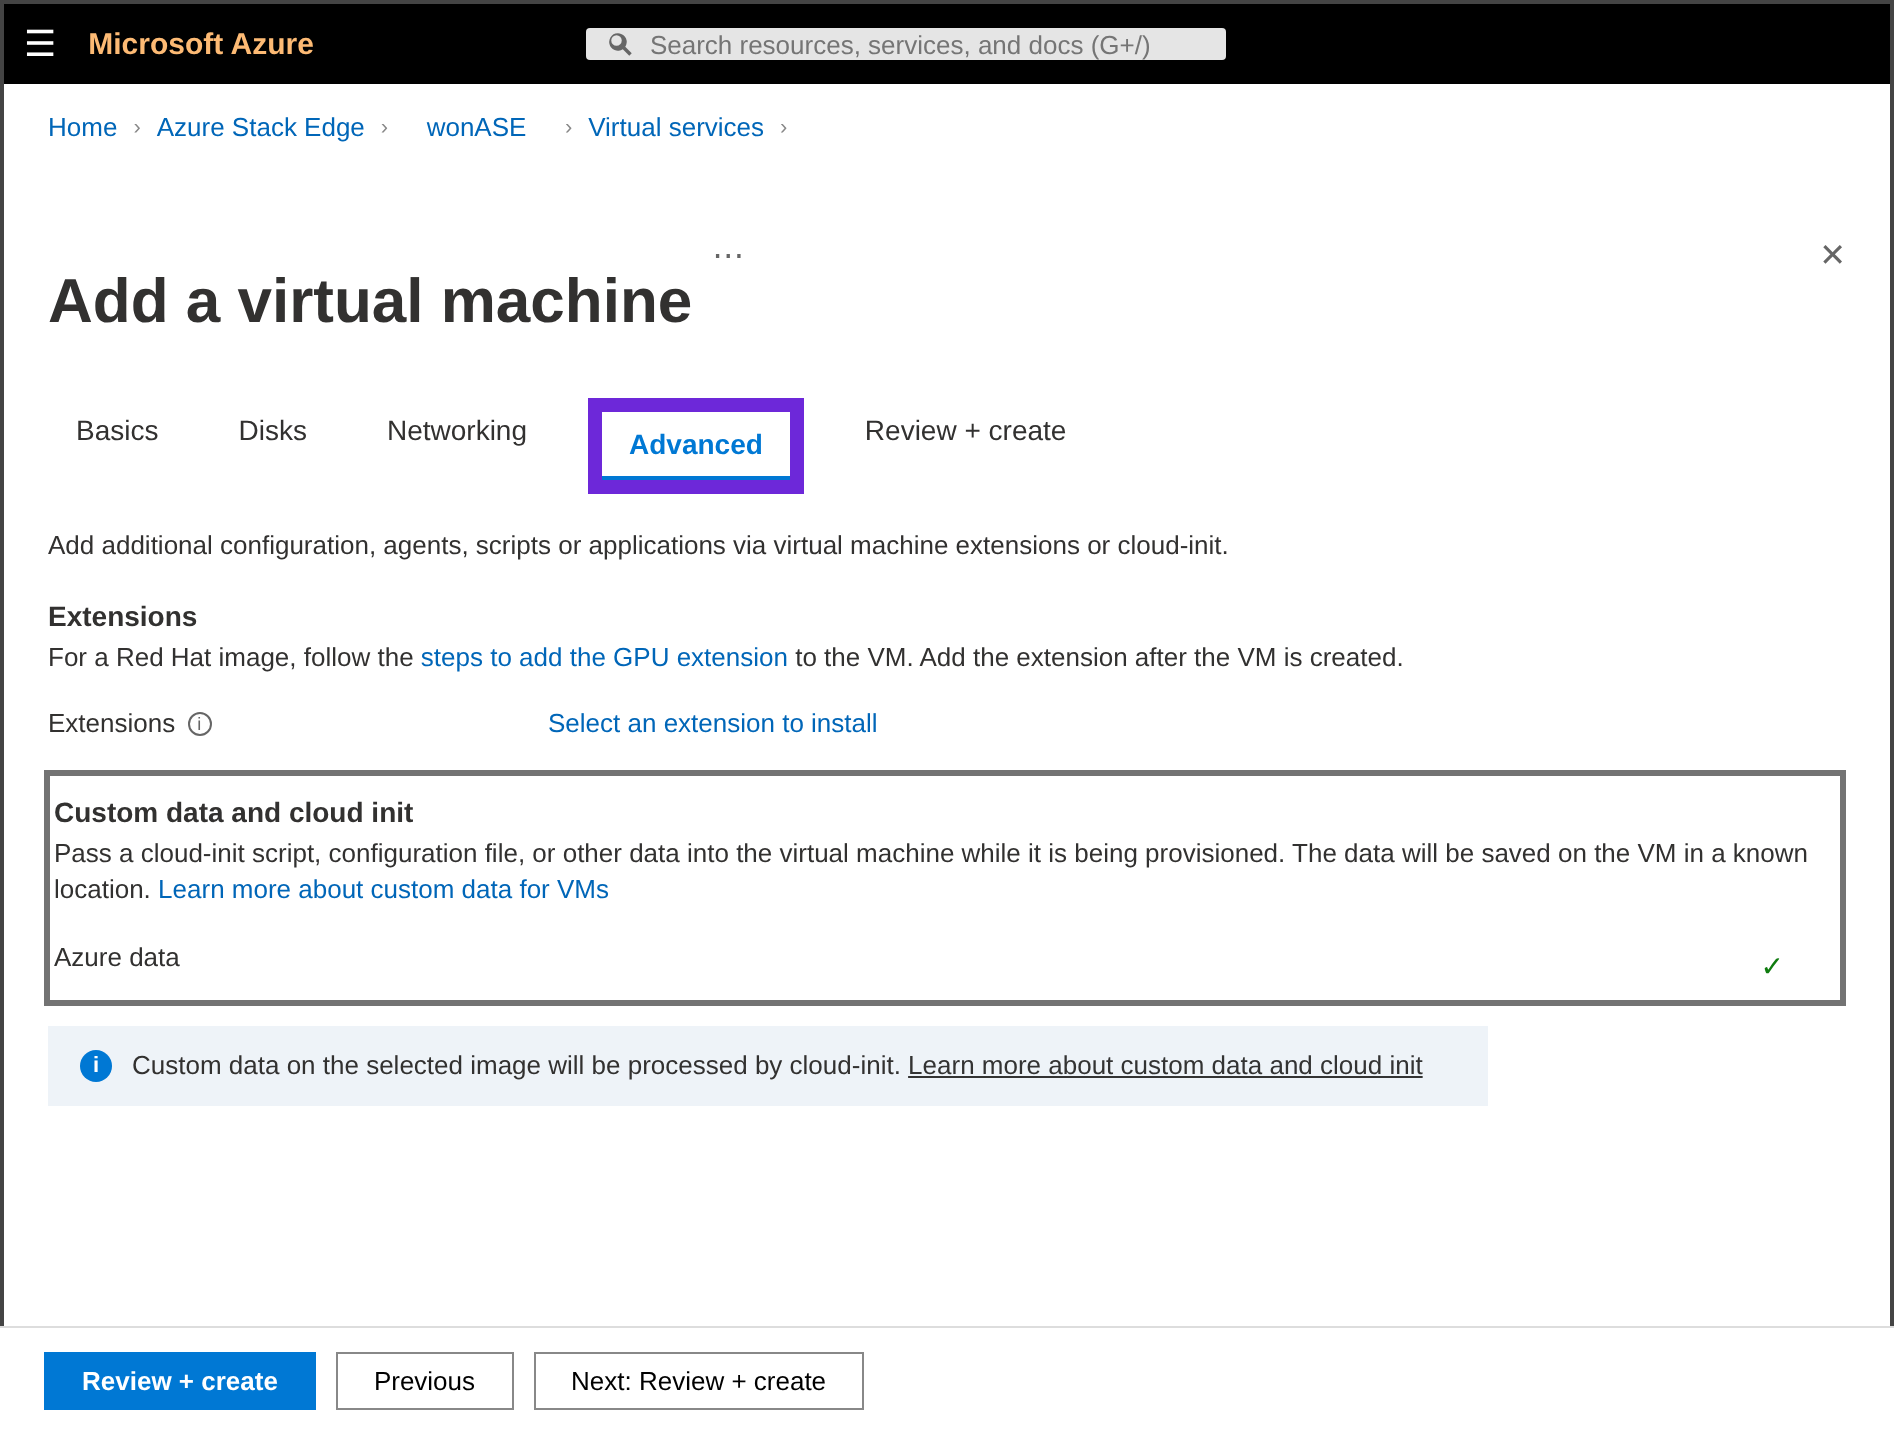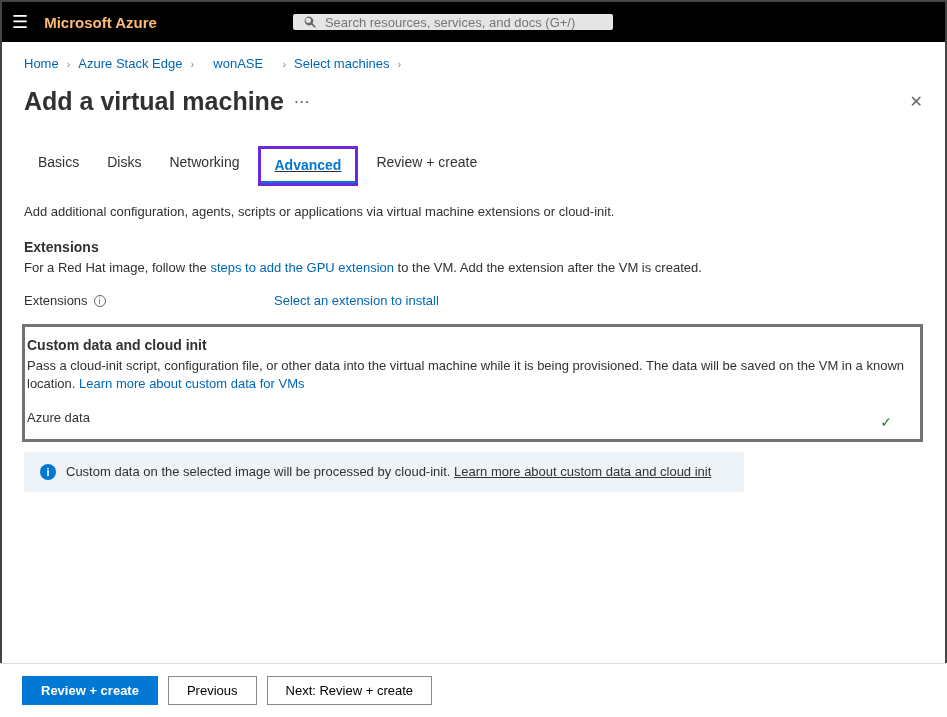--- a/index.html
+++ b/index.html
@@ -8,27 +8,27 @@
 .hamburger { color: #fff; font-size: 18px; cursor: pointer; }
 .brand { color: #fdba74; font-weight: 600; font-size: 15px; }
 .searchbox { background: #e5e5e5; display: flex; align-items: center; width: 320px; height: 16px; padding: 0 10px; border-radius: 2px; margin-left: 120px; }
 .searchbox svg { width: 14px; height: 14px; fill: #666; margin-right: 8px; }
 .searchbox input { border: none; background: transparent; outline: none; font-size: 13px; flex: 1; color: #555; }
 .content { padding: 14px 22px 0 22px; height: calc(100% - 40px - 56px); overflow: hidden; position: relative; }
 .breadcrumb { font-size: 13px; margin-bottom: 16px; display: flex; align-items: center; gap: 4px; color: #888; }
 .breadcrumb a { color: #0066b8; text-decoration: none; }
 .breadcrumb .chev { color: #888; font-size: 11px; padding: 0 4px; }
 .pagetitle-row { display: flex; align-items: center; justify-content: space-between; margin-bottom: 30px; }
-.pagetitle { font-size: 25px; font-weight: 600; }
+.pagetitle { font-size: 31px; font-weight: 600; margin-top: 46px; }
 .dots { font-size: 16px; color: #666; letter-spacing: 1px; margin-left: 10px; }
 .close-x { cursor: pointer; font-size: 16px; color: #666; }
-.tabs { display: flex; gap: 0; margin-bottom: 18px; }
+.tabs { display: flex; gap: 12px; margin-bottom: 18px; }
 .tab { padding: 8px 14px; font-size: 14px; cursor: pointer; color: #323130; border-bottom: 2px solid transparent; }
 .tab.active { border-bottom-color: #0078d4; color: #0078d4; font-weight: 600; box-shadow: inset 0 0 0 1px transparent; }
-.tab-highlight { border: 3px solid #6d28d9; display: inline-block; margin: 0 4px; text-decoration: underline; }
+.tab-highlight { border: 7px solid #6d28d9; display: inline-block; margin: 0 4px; }
 .tab-highlight .tab { margin: 0; }
 .descline { font-size: 13px; color: #323130; margin-bottom: 20px; }
 .section-title { font-weight: 600; font-size: 14px; margin-bottom: 4px; }
 .section-desc { font-size: 13px; color: #323130; line-height: 1.4; margin-bottom: 16px; }
 .section-desc a, .link { color: #0066b8; text-decoration: none; }
 .row { display: flex; align-items: flex-start; margin-bottom: 16px; }
 .label-col { width: 250px; font-size: 13px; display: flex; align-items: center; gap: 6px; }
 .info-icon { width: 12px; height: 12px; border: 1px solid #666; border-radius: 50%; display: inline-flex; align-items: center; justify-content: center; font-size: 9px; color: #666; }
 .value-col { flex: 1; }
 .highlight-box { border: 3px solid #737373; padding: 10px 10px 14px 0; margin-left: -2px; }
@@ -56,21 +56,21 @@
     <input type="text" placeholder="Search resources, services, and docs (G+/)" style="">
   </div>
 </div>
 
 <div class="content">
 
   <div class="breadcrumb">
     <a href="#">Home</a><span class="chev">›</span>
     <a href="#">Azure Stack Edge</a><span class="chev">›</span>
     &nbsp;&nbsp;<a href="#">wonASE</a>&nbsp;&nbsp;<span class="chev">›</span>
-    <a href="#">Select machines</a><span class="chev">›</span>
+    <a href="#">Virtual services</a><span class="chev">›</span>
   </div>
 
   <div class="pagetitle-row">
     <div style="display:flex;align-items:center;">
       <h1 class="pagetitle">Add a virtual machine</h1>
       <span class="dots">⋯</span>
     </div>
     <span class="close-x">✕</span>
   </div>
 

